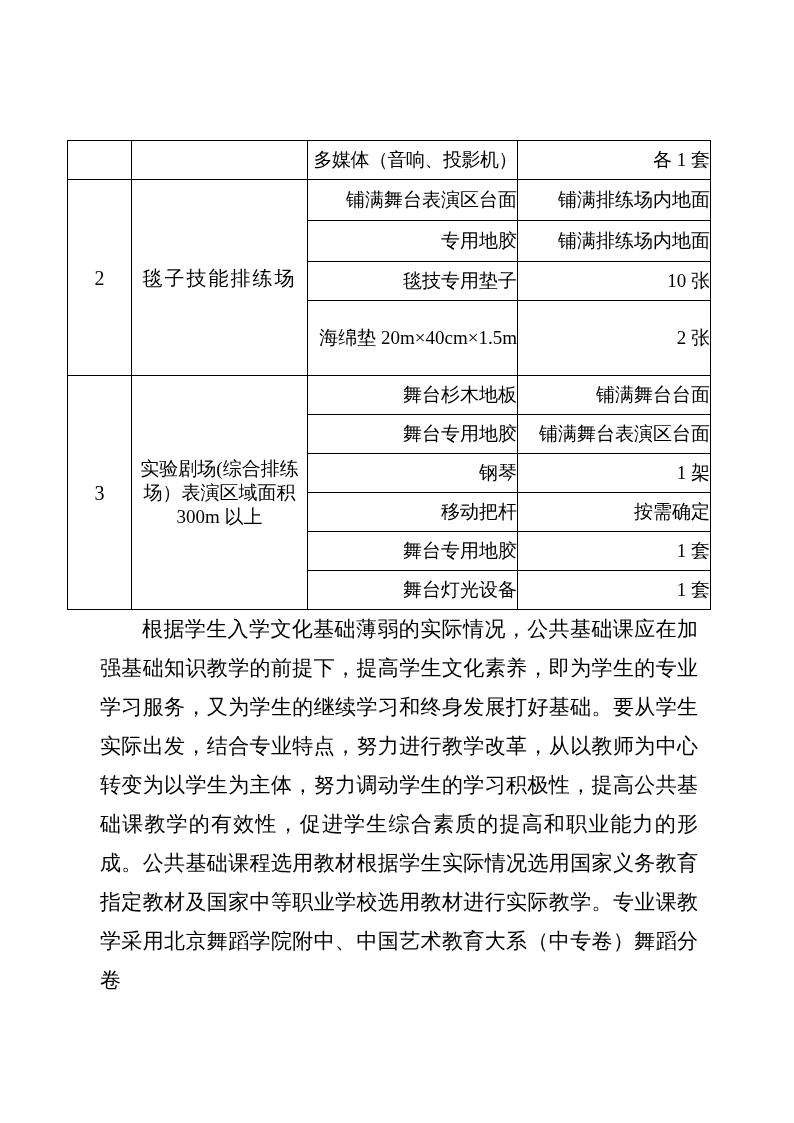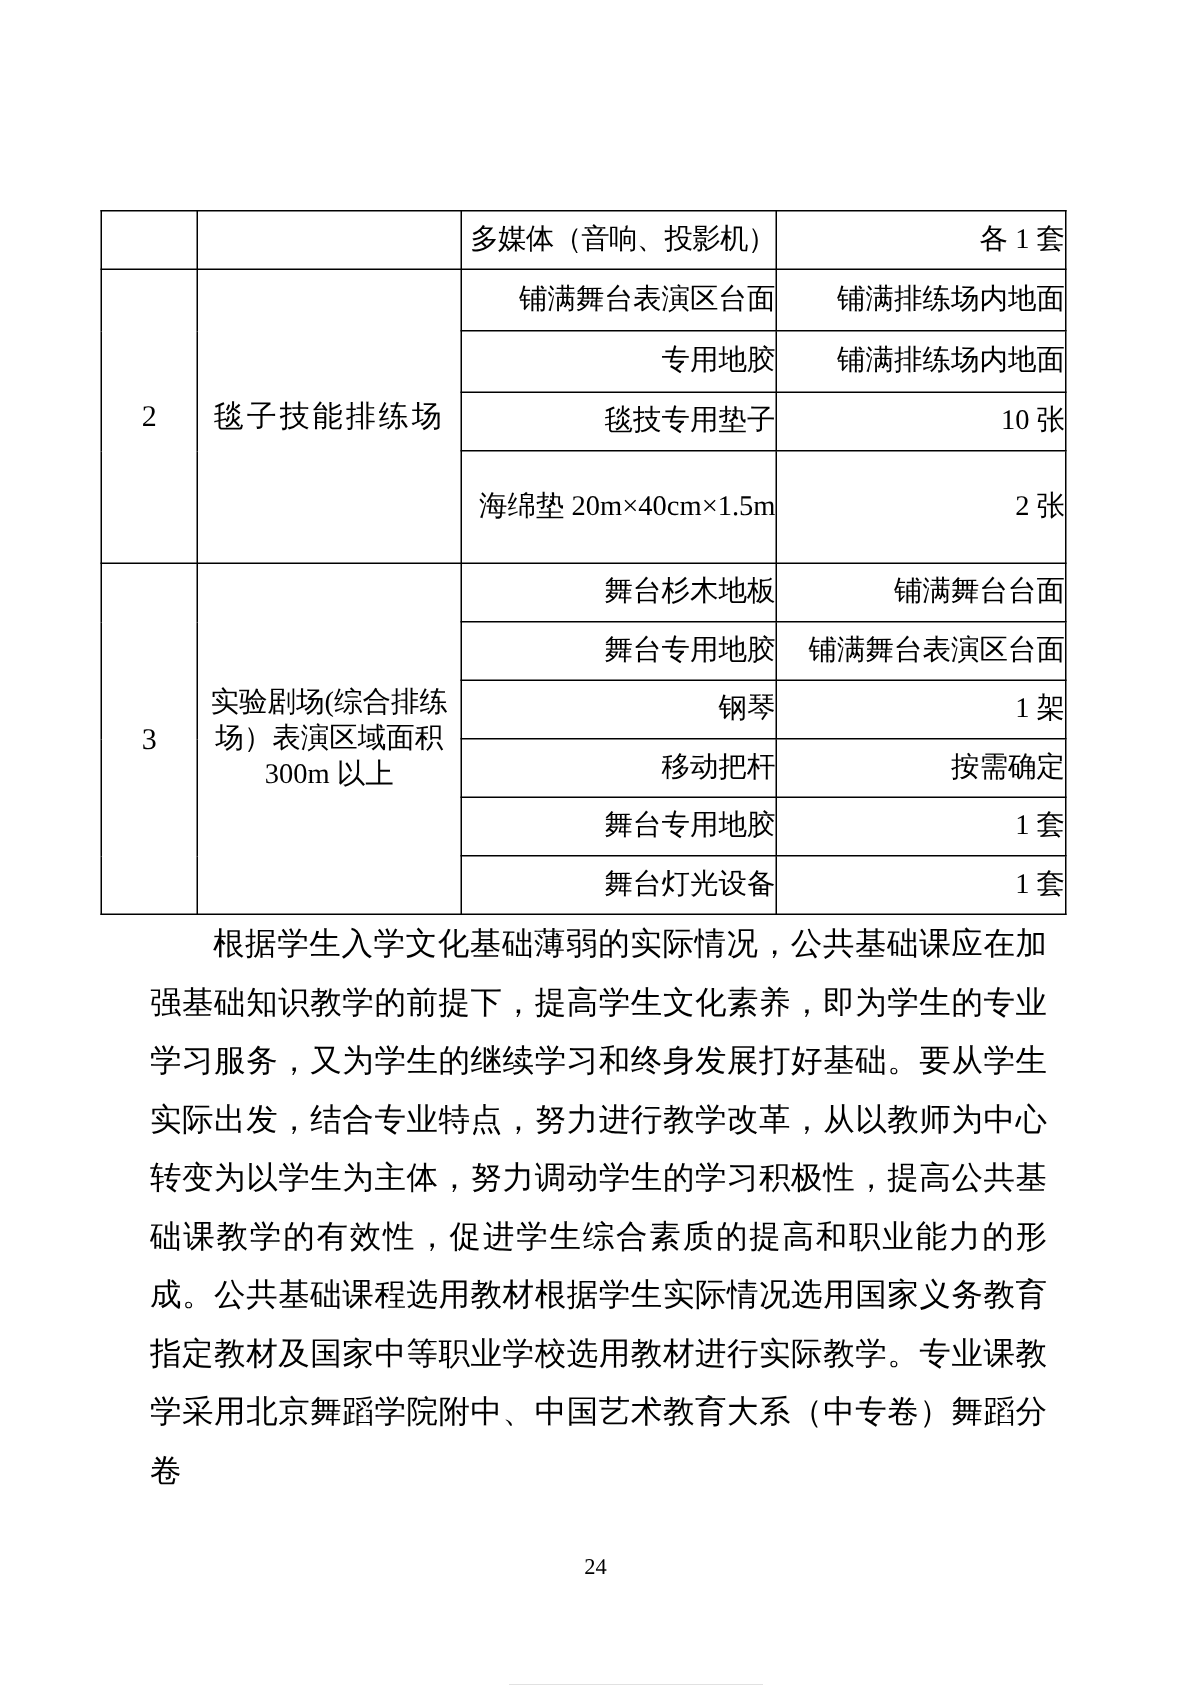--- a/index.html
+++ b/index.html
@@ -148,17 +148,14 @@
         <td class="c-item">舞台灯光设备</td>
         <td class="c-qty">1 套</td>
       </tr>
     </tbody>
   </table>
 
   <div class="text-block">
     <div class="body-paragraph">根据学生入学文化基础薄弱的实际情况，公共基础课应在加强基础知识教学的前提下，提高学生文化素养，即为学生的专业学习服务，又为学生的继续学习和终身发展打好基础。要从学生实际出发，结合专业特点，努力进行教学改革，从以教师为中心转变为以学生为主体，努力调动学生的学习积极性，提高公共基础课教学的有效性，促进学生综合素质的提高和职业能力的形成。公共基础课程选用教材根据学生实际情况选用国家义务教育指定教材及国家中等职业学校选用教材进行实际教学。专业课教学采用北京舞蹈学院附中、中国艺术教育大系（中专卷）舞蹈分卷</div>
   </div>
 
-  <div class="footer">
-    <span>24</span>
-  </div>
 
 </div>
 
 </body></html>

